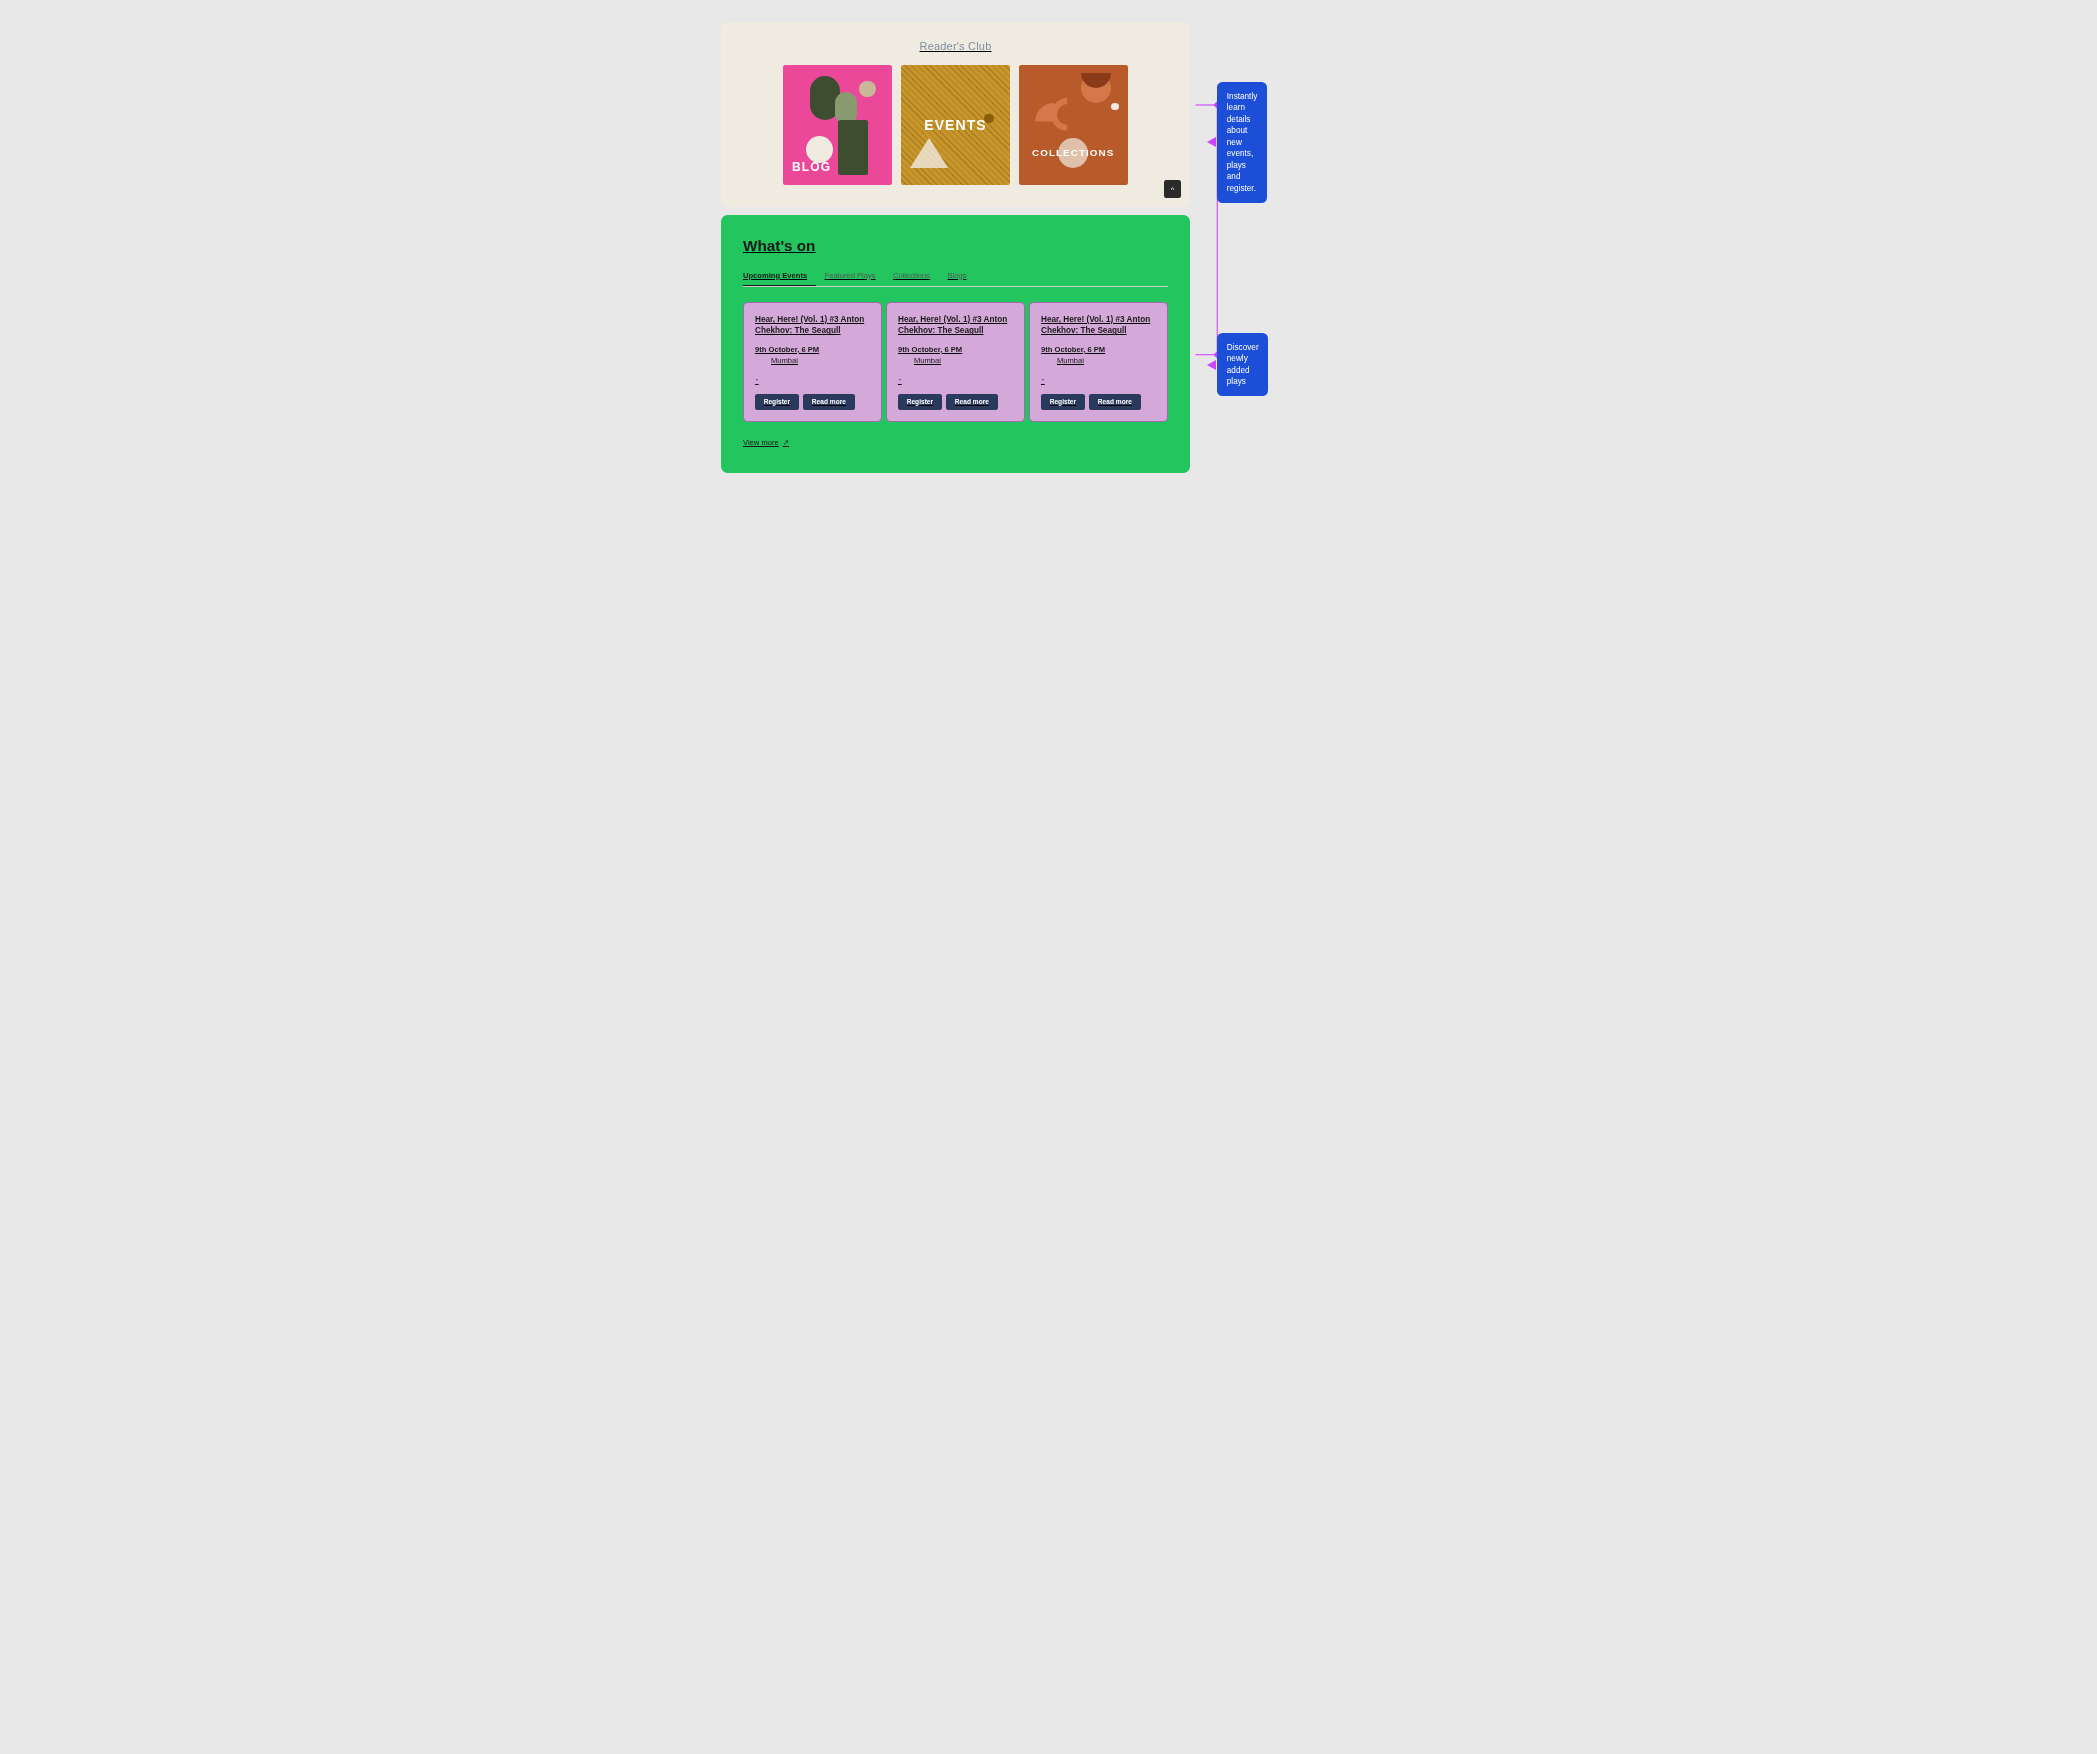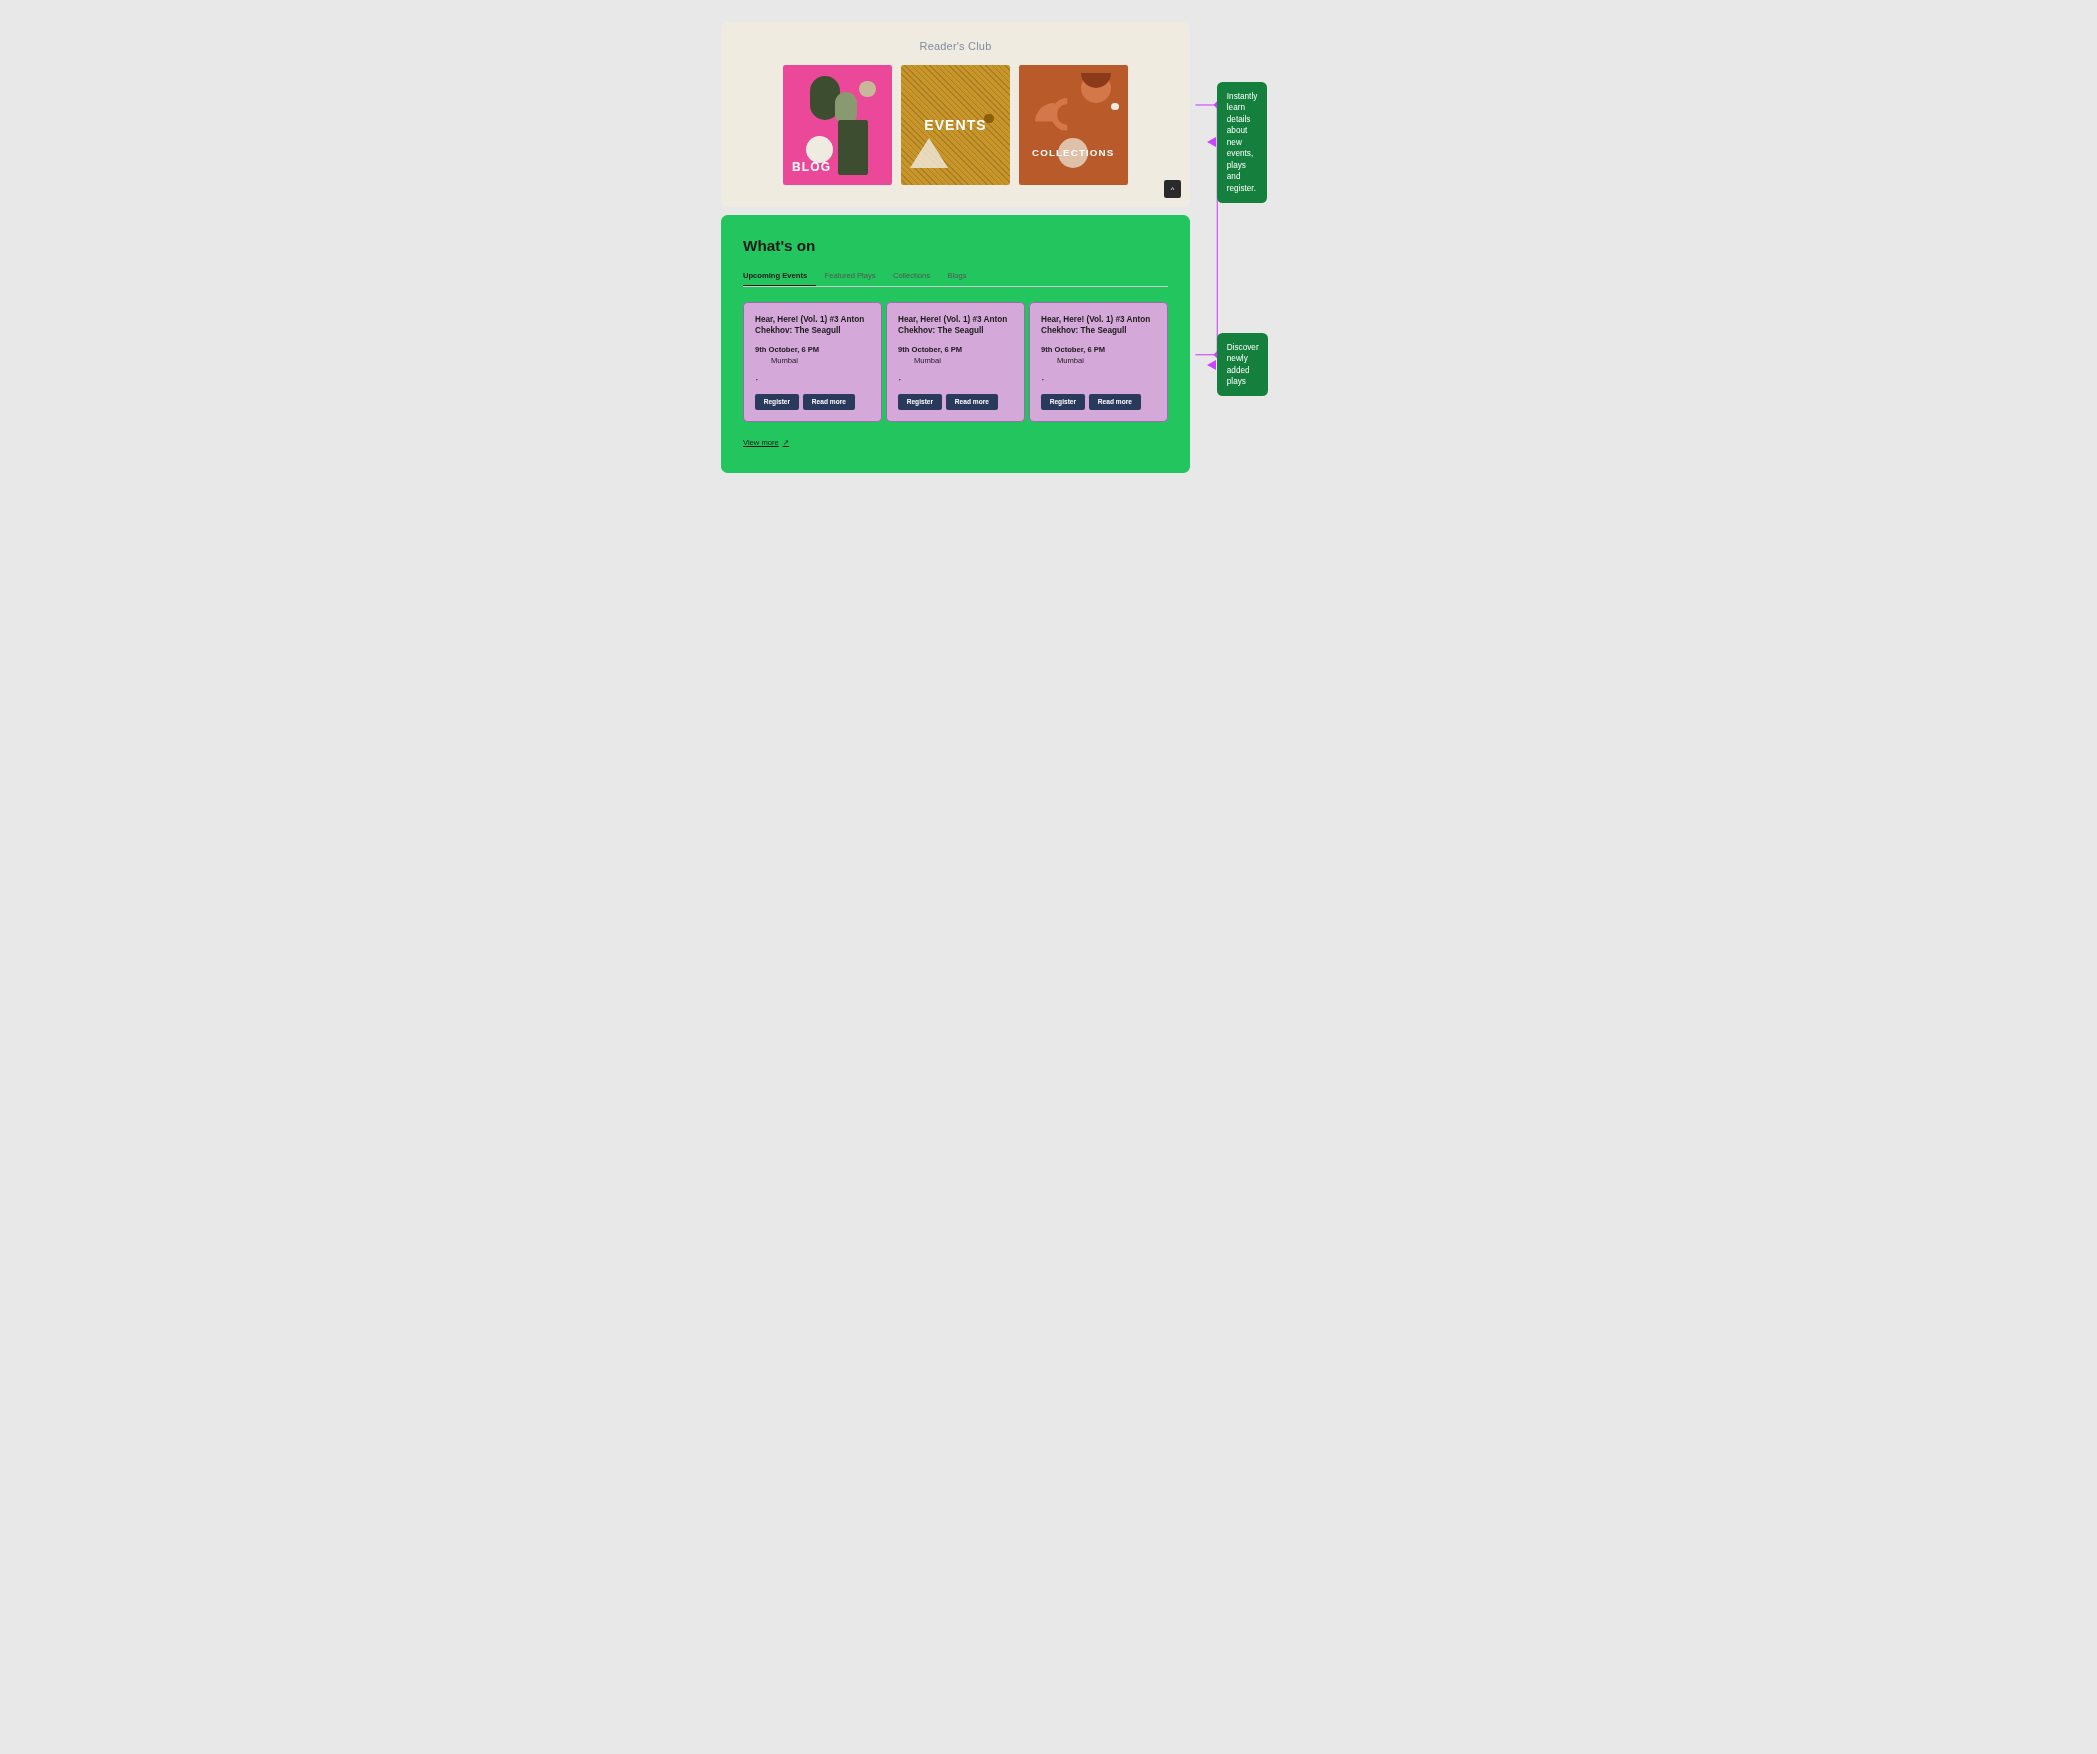--- a/index.html
+++ b/index.html
@@ -358,21 +358,21 @@
       font-size: 7.6px;
       color: #1a1a1a;
       text-decoration: underline;
       cursor: pointer;
       display: inline-flex;
       align-items: center;
       gap: 4px;
     }
     .callout {
       position: absolute;
-      background: #15803d;
+      background: #1d4ed8;
       color: white;
       border-radius: 5.5px;
       padding: 8.7px 9.8px;
       font-size: 8.2px;
       font-weight: 500;
       line-height: 1.4;
     }
     .callout::before {
       content: '';
       position: absolute;
@@ -390,20 +390,21 @@
     .outer {
       display: flex;
       gap: 0;
       max-width: 655px;
       width: 100%;
       position: relative;
     }
     .main-content {
       flex: 1;
       max-width: 475px;
+      text-decoration: underline;
     }
     .side-annotations {
       width: 186px;
       position: relative;
       flex-shrink: 0;
     }
 
     
     .annotation-wrap {
       position: relative;

